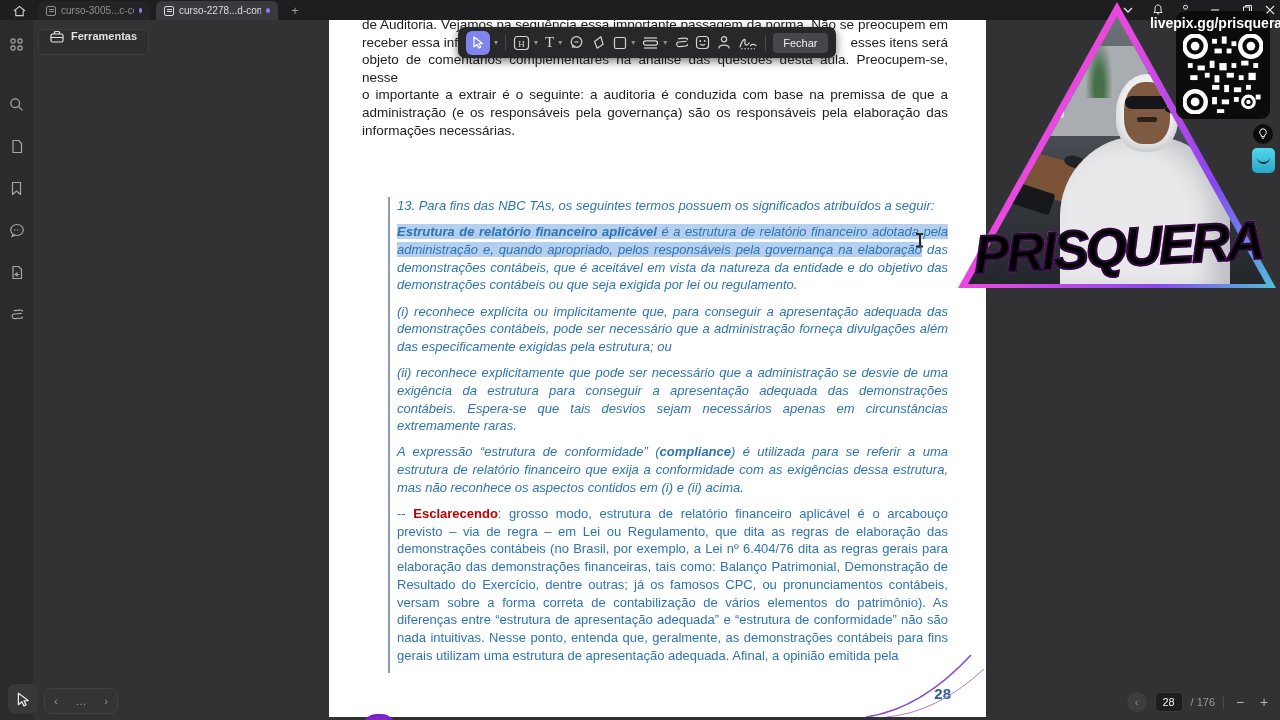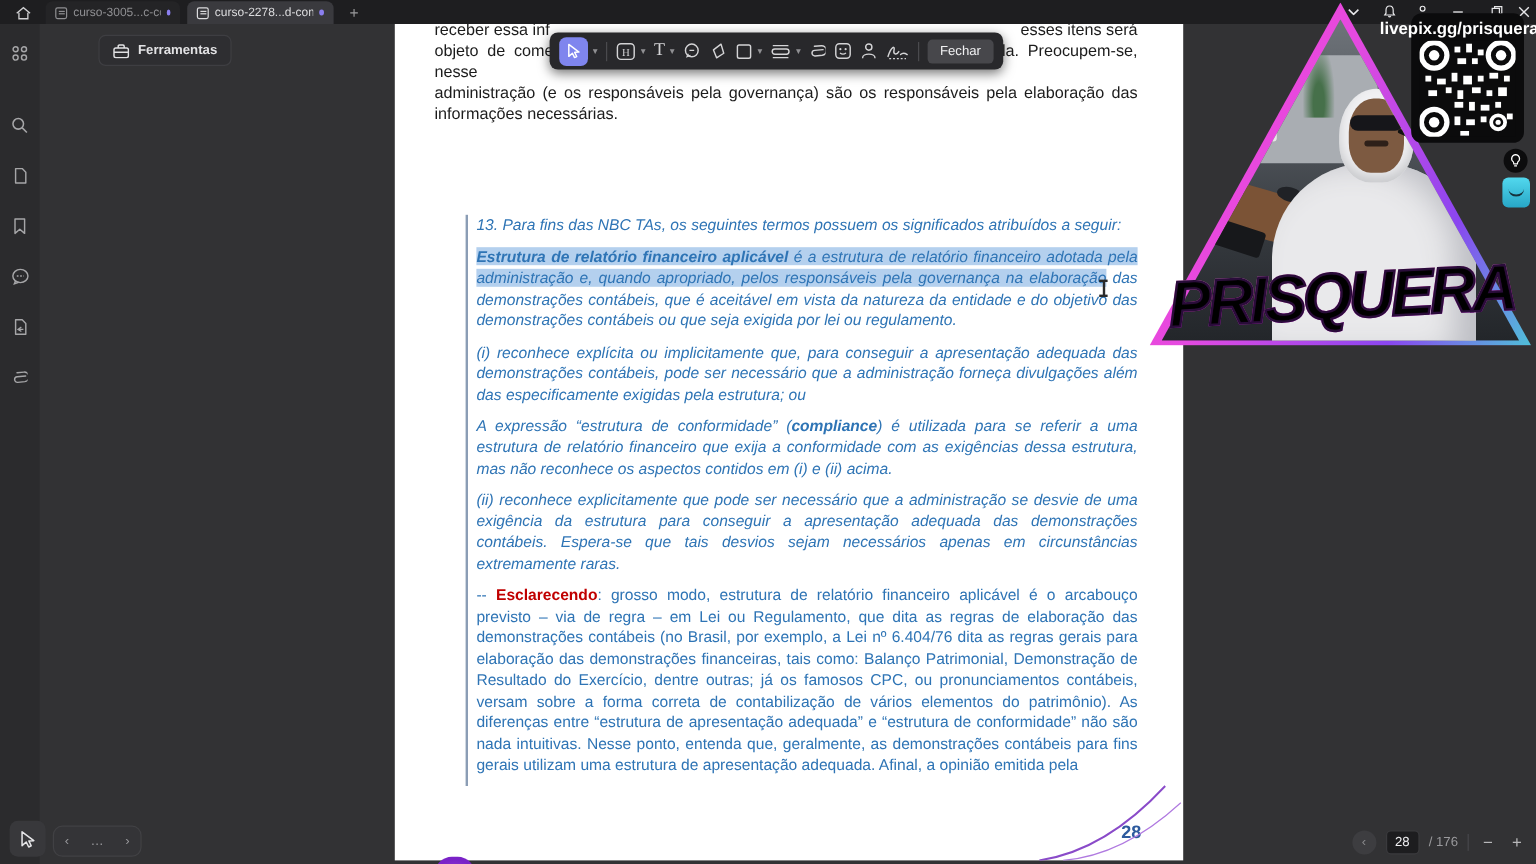--- a/index.html
+++ b/index.html
@@ -16,29 +16,29 @@
   .tabicon { width:10px; height:10px; border:1px solid currentColor; border-radius:2px; position:relative; flex:0 0 auto; }
   .tabicon:after { content:""; position:absolute; left:2px; top:2px; width:5px; height:1px; background:currentColor; box-shadow:0 2px 0 currentColor; }
   .newtab { position:absolute; left:286px; top:1px; width:18px; height:18px; color:#9a9a9c; font-size:13px; display:flex; align-items:center; justify-content:center; }
   .winicon { position:absolute; top:2px; color:#e8e8ea; font-size:11px; width:16px; height:15px; display:flex; align-items:center; justify-content:center; z-index:8; }
 
   #sidebar { position:absolute; left:0; top:20px; width:33px; height:700px; background:#2b2b2d; z-index:4; display:flex; flex-direction:column; align-items:center; }
   .sideicon { width:33px; height:30px; display:flex; align-items:center; justify-content:center; color:#a6a6a8; }
   .sideicon svg { display:block; }
   #apps-grid { margin-top:9px; margin-bottom:16px; }
 
-  #ferramentas { position:absolute; left:38px; top:29px; height:26px; z-index:4; display:flex; align-items:center; gap:7px; padding:0 11px; background:#2e2e31; border:1px solid #3e3e42; border-radius:6px; color:#e2e2e4; font-size:11px; font-weight:bold;margin-left:44px; }
+  #ferramentas { position:absolute; left:38px; top:29px; height:26px; z-index:4; display:flex; align-items:flex-start; gap:7px; padding:0 11px; background:#2e2e31; border:1px solid #3e3e42; border-radius:6px; color:#e2e2e4; font-size:11px; font-weight:bold; }
 
   
   #page { position:absolute; left:329px; top:20px; width:657px; height:697px; background:#ffffff; z-index:1; }
   #content { position:absolute; left:33px; top:-4px; width:586px; color:#1c1c1c; font-size:13.5px; line-height:17.6px; }
   .jline { text-align:justify; text-align-last:justify; }
   .splitline { display:flex; justify-content:space-between; }
   .lastline { text-align:left; }
-  #quote { position:absolute; left:59px; top:159px; width:560px; border-left:2px solid #8b9db5; padding-left:7px; color:#2e74b5; font-style:italic; font-size:13px; line-height:17.7px; }
+  #quote { position:absolute; left:59px; top:177px; width:560px; border-left:2px solid #8b9db5; padding-left:7px; color:#2e74b5; font-style:italic; font-size:13px; line-height:17.7px; }
   #quote p { text-align:justify; margin-bottom:8.5px; }
   .sel { background:#b4d0ee; }
   .bluebold { font-weight:bold; }
   .red { color:#c00000; font-weight:bold; font-style:normal; }
   #pagenum { position:absolute; right:35px; top:665px; color:#2e5b9e; font-weight:bold; font-size:15px; }
   #docfooter { position:absolute; left:33px; top:694px; width:590px; display:flex; align-items:center; gap:13px; }
   .mascot { width:34px; height:26px; position:relative; }
   .mascot .cap { position:absolute; left:0; top:0; width:34px; height:18px; background:radial-gradient(circle at 50% 120%, #9b4de0 0%, #7a22c7 70%); border-radius:17px 17px 4px 4px; }
   #deco-curve { position:absolute; right:0; bottom:0; }
 
@@ -183,37 +183,39 @@
 <div id="ferramentas">
   <svg width="14" height="13" viewBox="0 0 14 13">
       <rect x="1" y="4" width="12" height="8" rx="1.5" fill="none" stroke="currentColor" stroke-width="1.2"></rect>
       <path d="M4.5 4 V2.5 A1 1 0 0 1 5.5 1.5 H8.5 A1 1 0 0 1 9.5 2.5 V4 M1 7.5 H13" fill="none" stroke="currentColor" stroke-width="1.2"></path>
     </svg>
   <span>Ferramentas</span>
 </div>
 
 <div id="page">
   <div id="content">
+    <div class="jline">de Auditoria. Vejamos na sequência essa importante passagem da norma. Não se preocupem em</div>
     <div class="splitline">
       <span>receber essa inf</span>
       <span>esses itens será</span>
     </div>
     <div class="jline">objeto de comentários complementares na análise das questões desta aula. Preocupem-se, nesse</div>
+    <div class="jline">o importante a extrair é o seguinte: a auditoria é conduzida com base na premissa de que a</div>
     <div class="jline">administração (e os responsáveis pela governança) são os responsáveis pela elaboração das</div>
     <div class="lastline">informações necessárias.</div>
   </div>
 
   <div id="quote">
     <p>13. Para fins das NBC TAs, os seguintes termos possuem os significados atribuídos a seguir:</p>
     <p>
       <span class="sel"><span class="bluebold">Estrutura de relatório financeiro aplicável</span><span> é a estrutura de relatório financeiro adotada pela administração e, quando apropriado, pelos responsáveis pela governança na elaboração</span></span><span> das demonstrações contábeis, que é aceitável em vista da natureza da entidade e do objetivo das demonstrações contábeis ou que seja exigida por lei ou regulamento.</span>
     </p>
     <p>(i) reconhece explícita ou implicitamente que, para conseguir a apresentação adequada das demonstrações contábeis, pode ser necessário que a administração forneça divulgações além das especificamente exigidas pela estrutura; ou</p>
+    <p>(ii) reconhece explicitamente que pode ser necessário que a administração se desvie de uma exigência da estrutura para conseguir a apresentação adequada das demonstrações contábeis. Espera-se que tais desvios sejam necessários apenas em circunstâncias extremamente raras.</p>
     <p><span>A expressão “estrutura de conformidade” (</span><span class="bluebold">compliance</span><span>) é utilizada para se referir a uma estrutura de relatório financeiro que exija a conformidade com as exigências dessa estrutura, mas não reconhece os aspectos contidos em (i) e (ii) acima.</span></p>
-    <p>(ii) reconhece explicitamente que pode ser necessário que a administração se desvie de uma exigência da estrutura para conseguir a apresentação adequada das demonstrações contábeis. Espera-se que tais desvios sejam necessários apenas em circunstâncias extremamente raras.</p>
     <p style="font-style:normal;"><span>-- </span><span class="red">Esclarecendo</span><span>: grosso modo, estrutura de relatório financeiro aplicável é o arcabouço previsto – via de regra – em Lei ou Regulamento, que dita as regras de elaboração das demonstrações contábeis (no Brasil, por exemplo, a Lei nº 6.404/76 dita as regras gerais para elaboração das demonstrações financeiras, tais como: Balanço Patrimonial, Demonstração de Resultado do Exercício, dentre outras; já os famosos CPC, ou pronunciamentos contábeis, versam sobre a forma correta de contabilização de vários elementos do patrimônio). As diferenças entre “estrutura de apresentação adequada” e “estrutura de conformidade” não são nada intuitivas. Nesse ponto, entenda que, geralmente, as demonstrações contábeis para fins gerais utilizam uma estrutura de apresentação adequada. Afinal, a opinião emitida pela</span></p>
   </div>
 
   <div id="pagenum">28</div>
 
   <div id="docfooter">
     <div class="mascot">
       <div class="cap"></div>
 
     </div>

